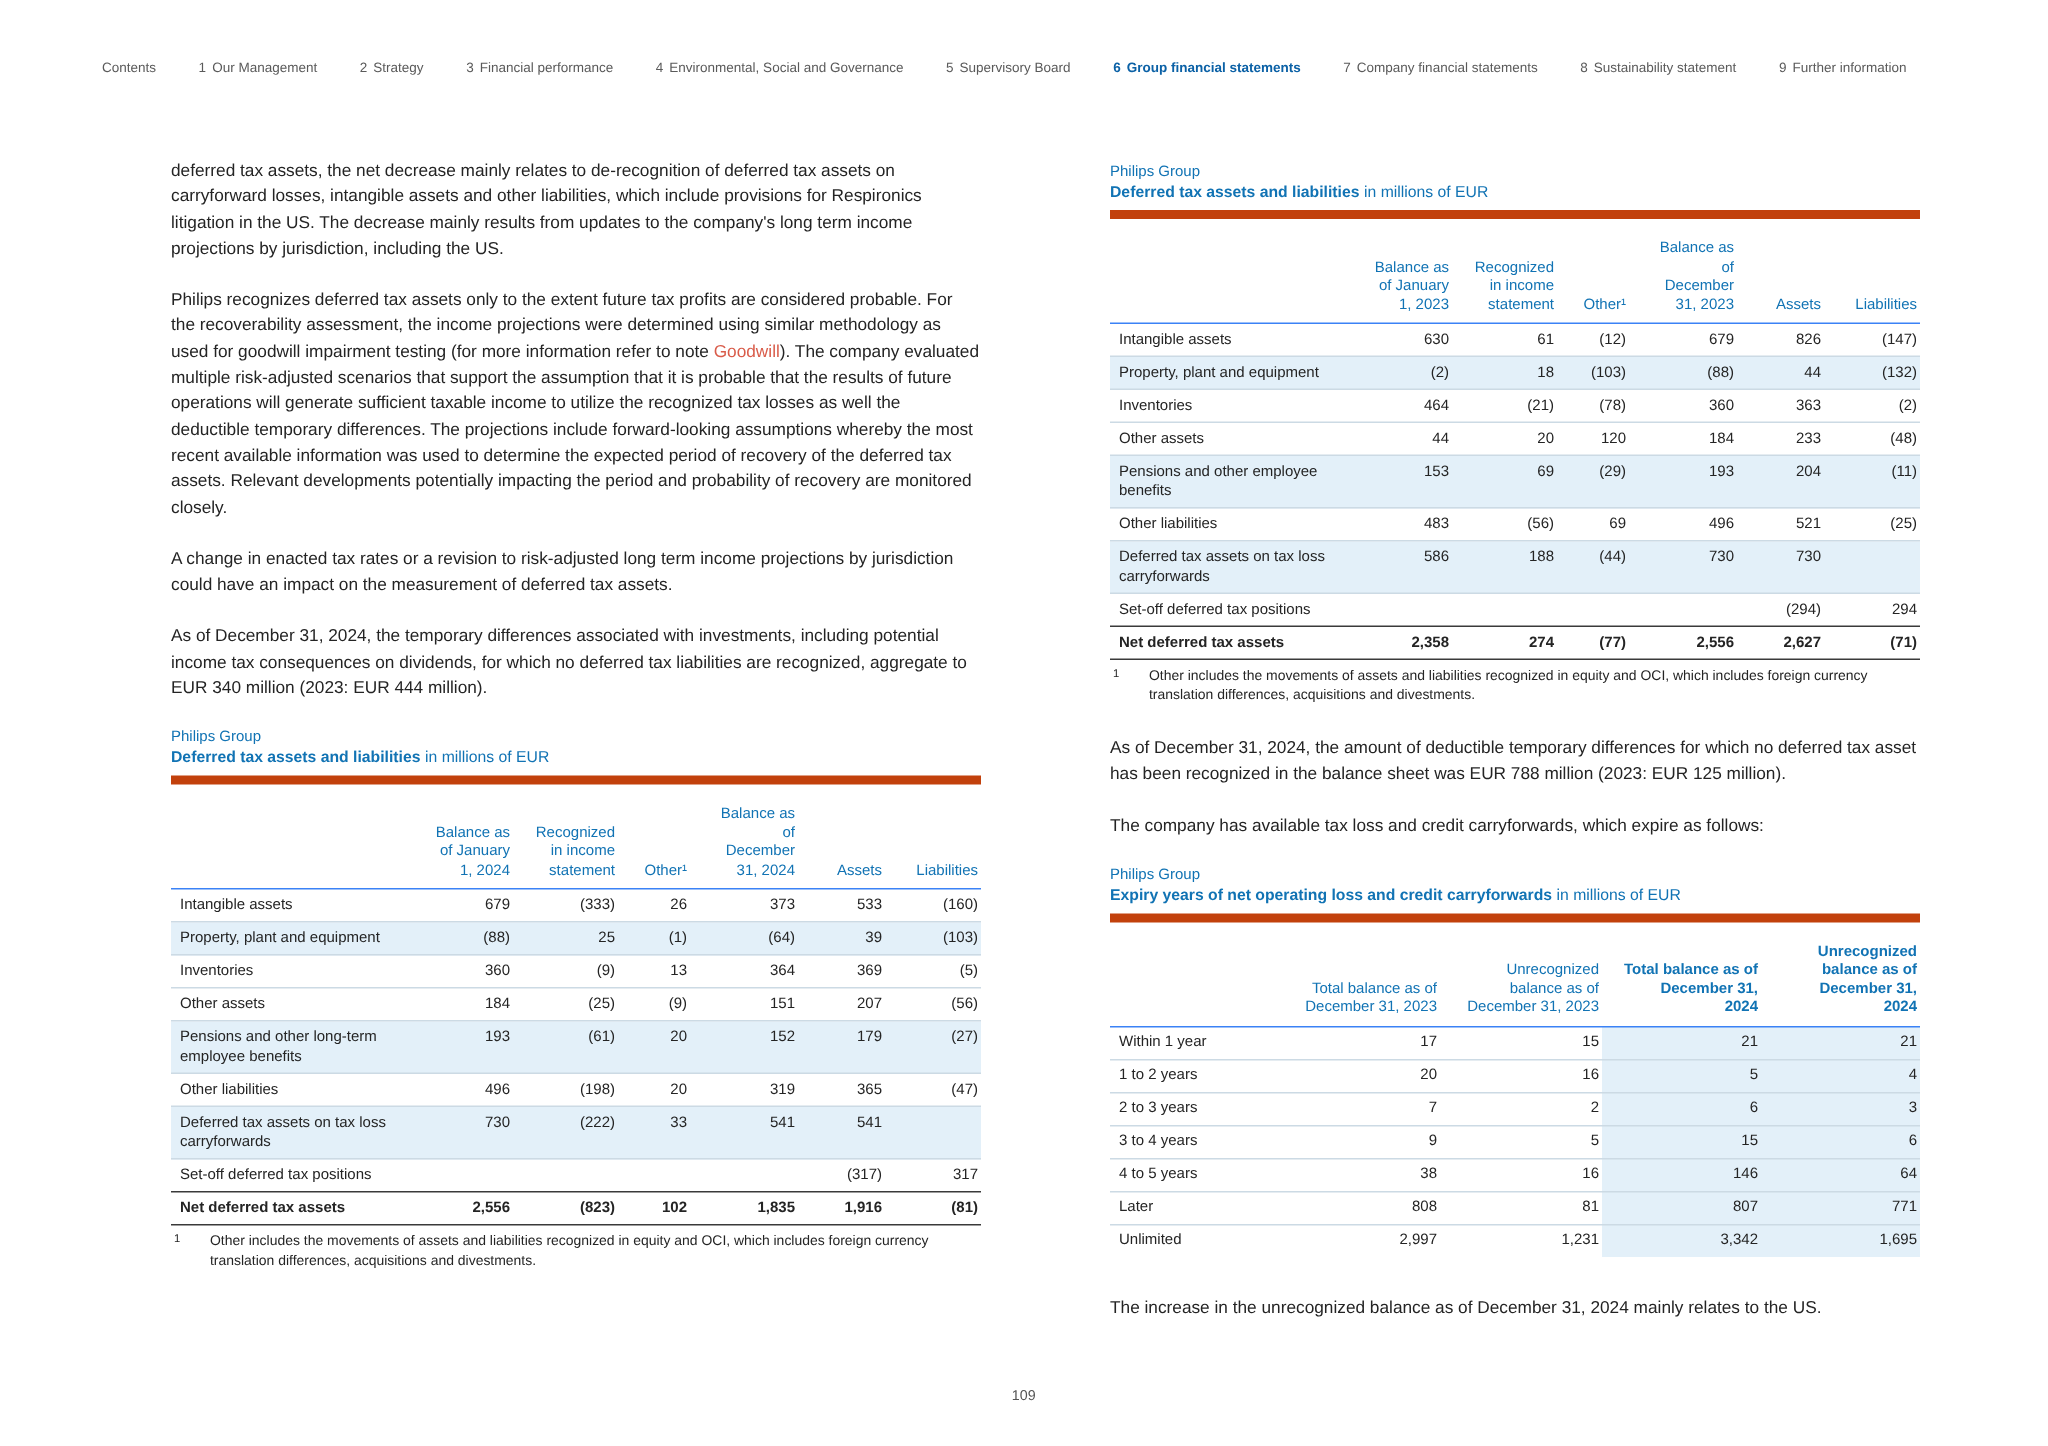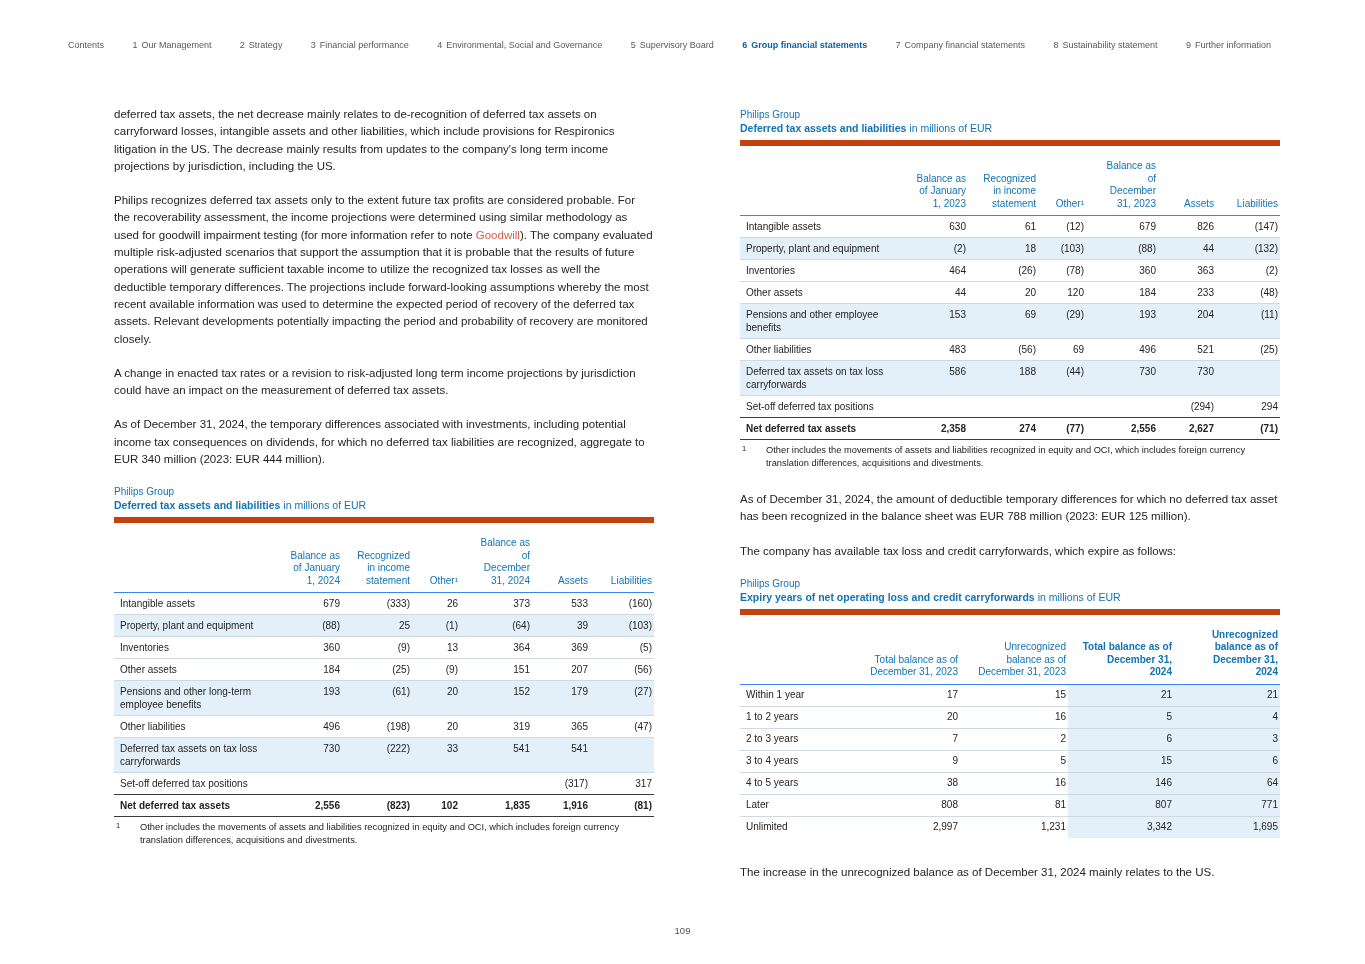--- a/index.html
+++ b/index.html
@@ -255,21 +255,21 @@
               <td class="num">(2)</td>
               <td class="num">18</td>
               <td class="num">(103)</td>
               <td class="num">(88)</td>
               <td class="num">44</td>
               <td class="num">(132)</td>
             </tr>
             <tr>
               <td class="lbl">Inventories</td>
               <td class="num">464</td>
-              <td class="num">(26)</td>
+              <td class="num">(21)</td>
               <td class="num">(78)</td>
               <td class="num">360</td>
               <td class="num">363</td>
               <td class="num">(2)</td>
             </tr>
             <tr>
               <td class="lbl">Other assets</td>
               <td class="num">44</td>
               <td class="num">20</td>
               <td class="num">120</td>

